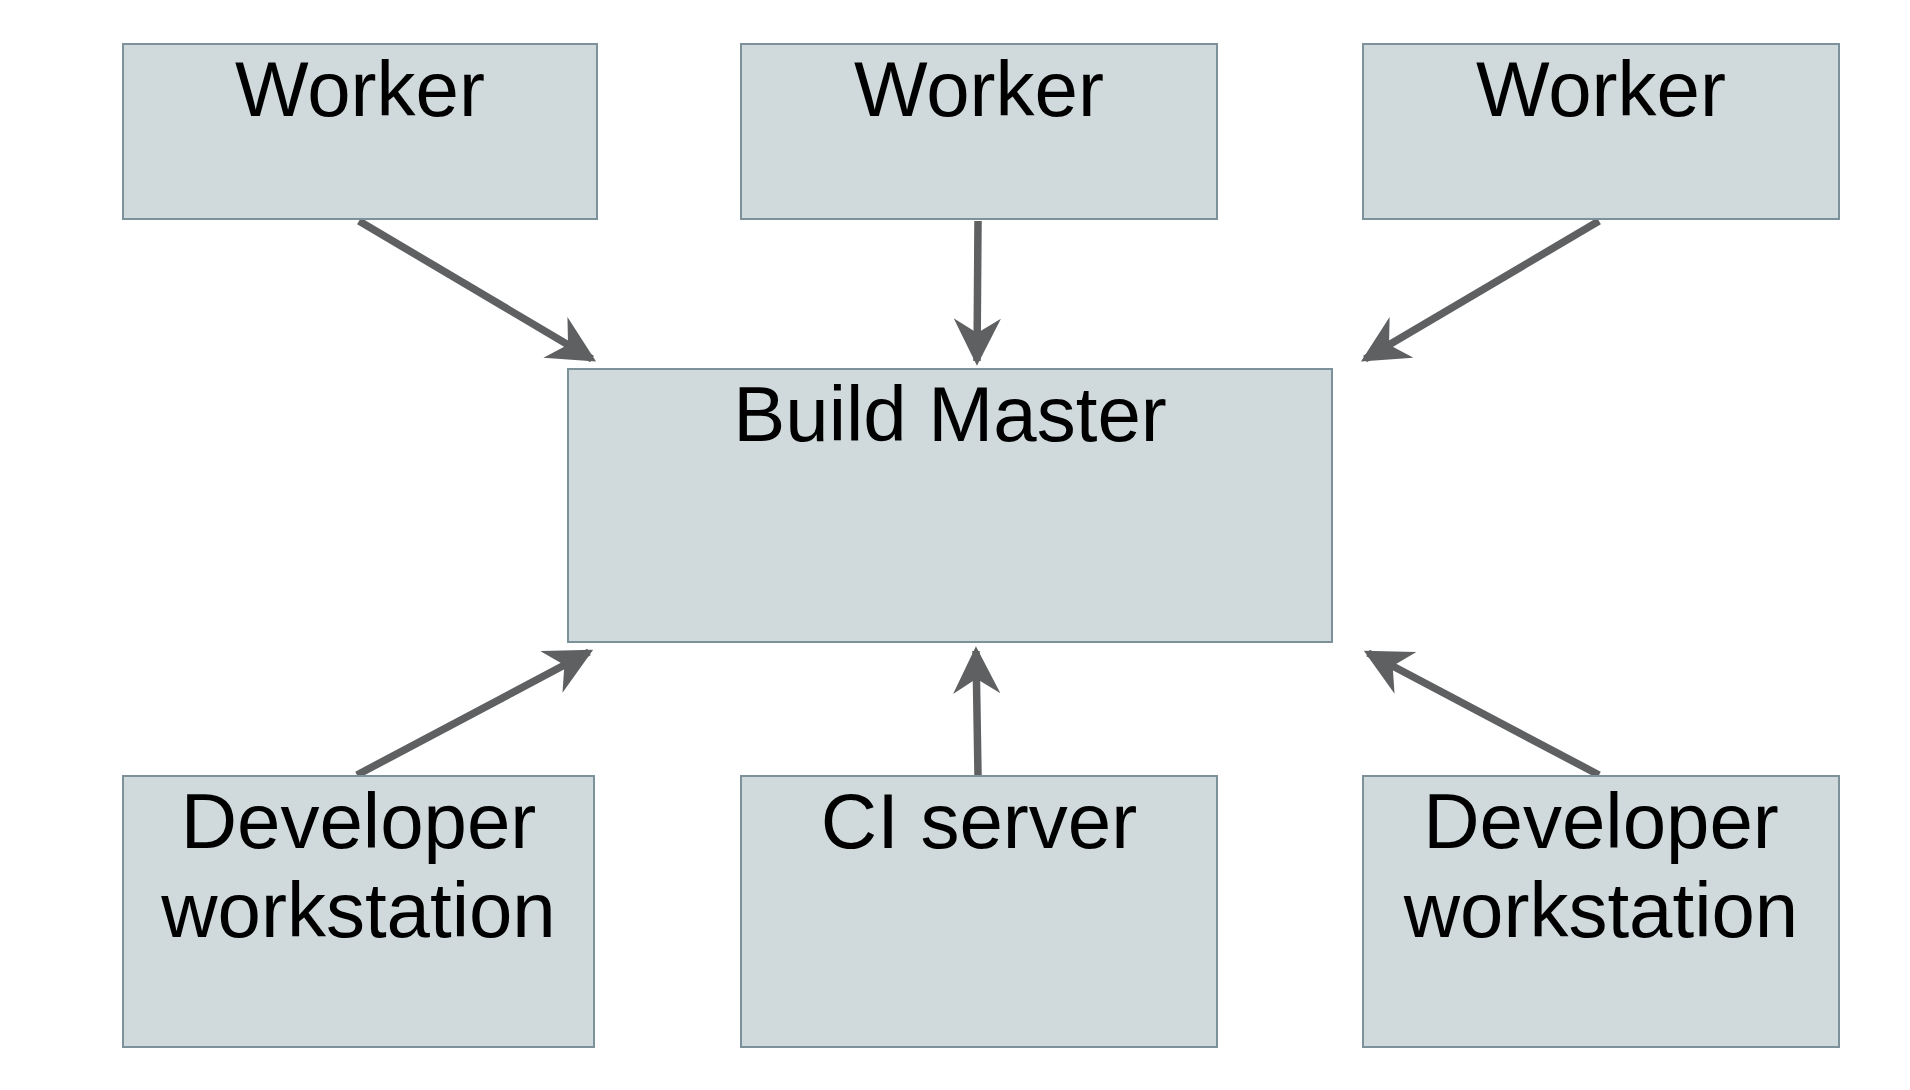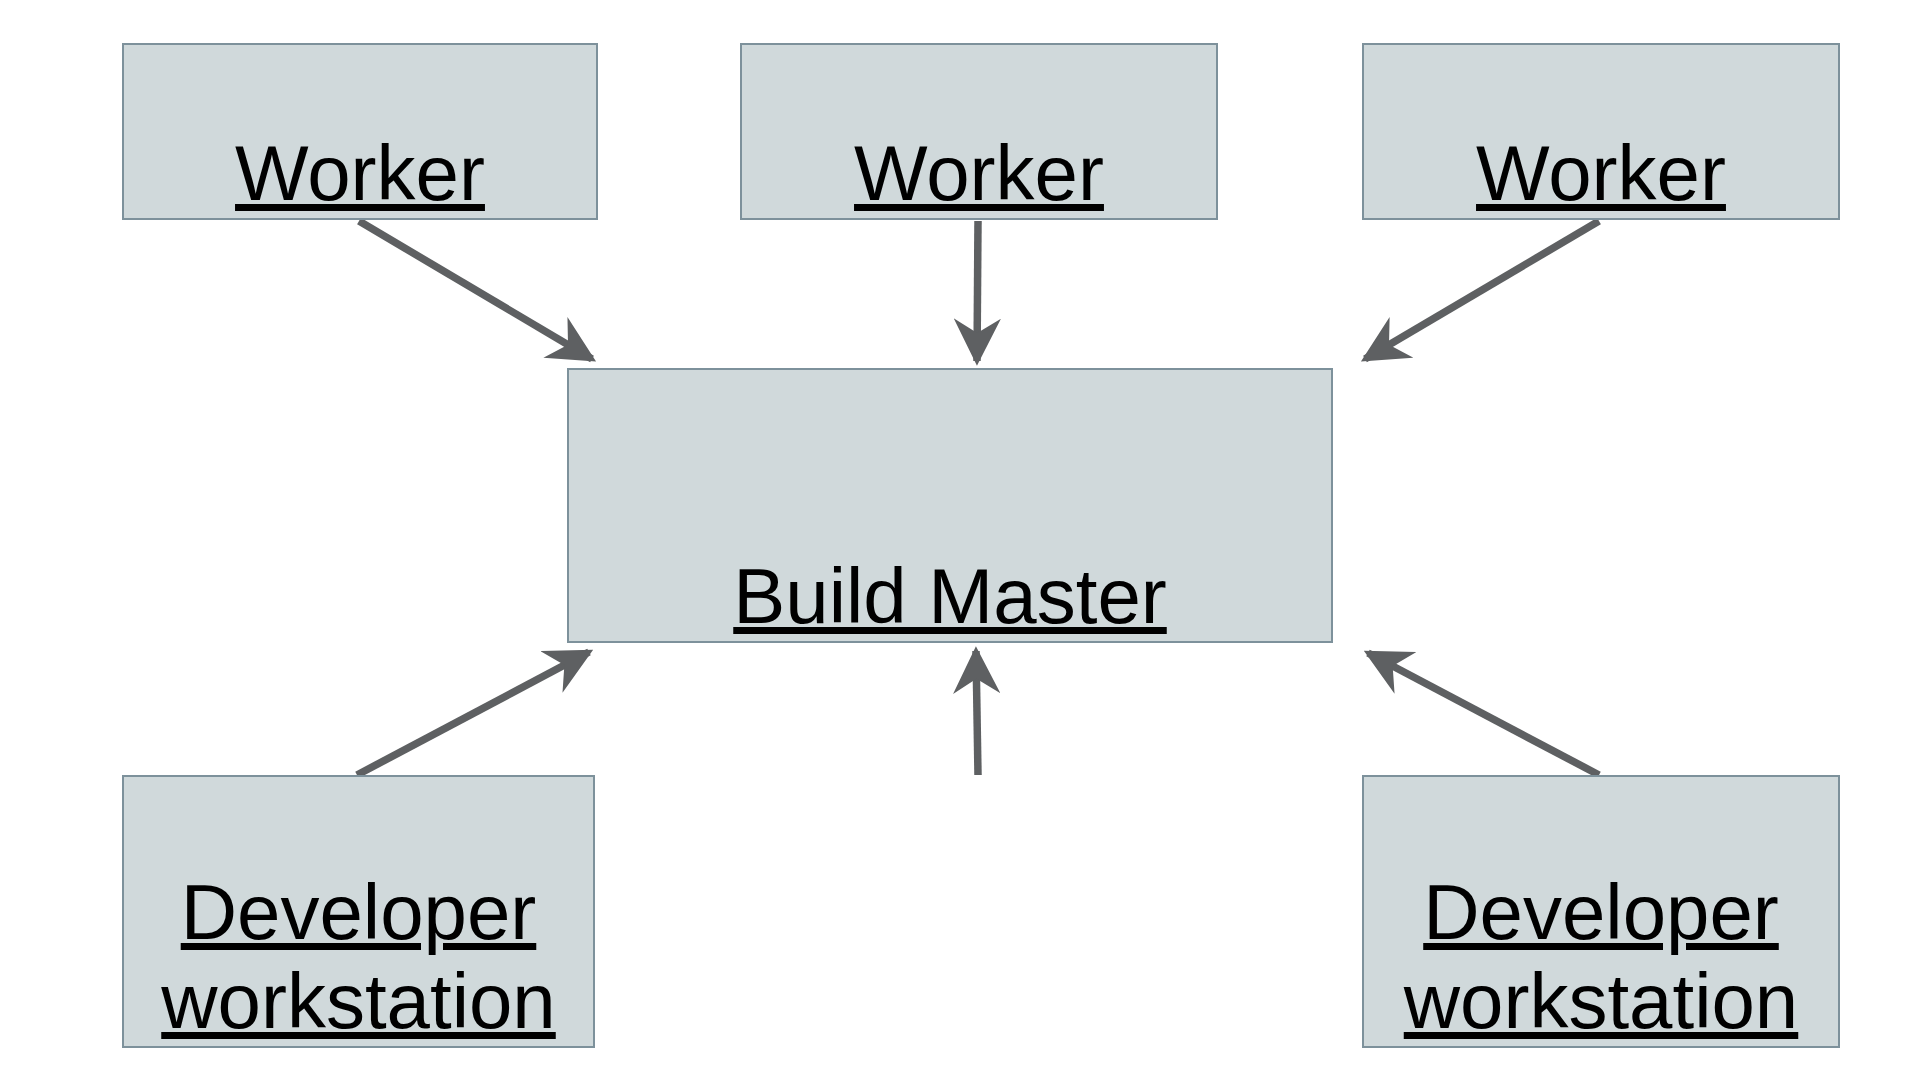--- a/index.html
+++ b/index.html
@@ -37,23 +37,22 @@
   }
   .arrowhead-shape {
     fill: var(--arrow-color);
   }
   .node {
     position: absolute;
     box-sizing: border-box;
     background: var(--node-fill);
     border: 2.5px solid var(--node-border);
     display: flex;
-    align-items: flex-end;
+    align-items: flex-start;
     justify-content: center;
-    text-decoration: underline;
   }
   .node-label {
     font-size: 78px;
     line-height: 1.14;
     color: var(--text-color);
     text-align: center;
     letter-spacing: 0px;
     padding: 0 10px;
   }
   
@@ -97,18 +96,21 @@
   </div>
 
   <div class="node n-build-master">
     <span class="node-label">Build Master</span>
   </div>
 
   <div class="node n-dev-left">
     <span class="node-label">Developer workstation</span>
   </div>
 
+  <div class="node n-ci-server">
+    <span class="node-label">CI server</span>
+  </div>
 
   <div class="node n-dev-right">
     <span class="node-label">Developer workstation</span>
   </div>
 
 </div>
 
 </body></html>

